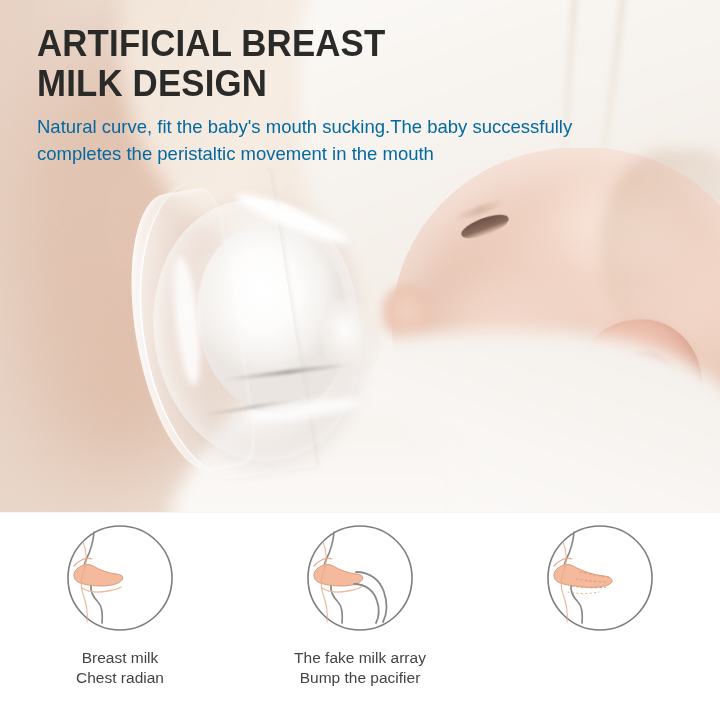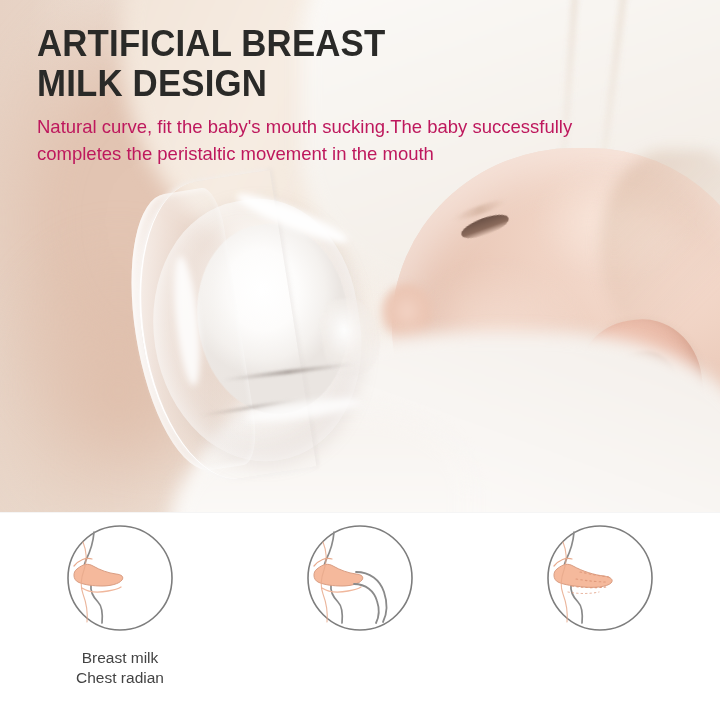--- a/index.html
+++ b/index.html
@@ -218,21 +218,21 @@
     font-weight:700;
     font-size:37px;
     line-height:40px;
     letter-spacing:.2px;
     transform:scaleX(.94);
     transform-origin:left top;
     white-space:pre-line;
   }
   .subtitle{
     position:absolute;left:37px;top:113px;width:648px;
-    color:#be185d;
+    color:#0369a1;
     font-size:18.5px;
     line-height:27px;
     letter-spacing:0;
     white-space:pre-line;
   }
 
   
   .panel{
     position:absolute;left:0;top:512px;width:720px;height:208px;
     background:#ffffff;
@@ -336,20 +336,22 @@
                      C26 70 30 76 34 80 C38 84 39 90 38 101" fill="none" stroke="#8a8a8a" stroke-width="1.7" stroke-linecap="round"></path>
             <path d="M13 47 C19 42 24 41 29 44 C36 48 44 51 52 52 C58 52.6 60 55 58 58
                      C55 62 46 64 38 64 C30 64 20 63 14 60 C9 57.6 8.6 50 13 47 Z" fill="#f5b99c" stroke="#d99d82" stroke-width="1"></path>
             <path d="M10 44 C15 38 22 35 28 37" fill="none" stroke="#e8a98c" stroke-width="1.2" stroke-linecap="round"></path>
             <path d="M18 66 C24 70 34 71 44 69 C50 68 54 67 57 65" fill="none" stroke="#f0b79c" stroke-width="1.3" stroke-linecap="round"></path>
             <path d="M19 20 C23 30 23 40 20 48 C17 56 16 64 19 72 C22 80 24 90 23 100" fill="none" stroke="#e8a98c" stroke-width="1.1" stroke-linecap="round" opacity=".85"></path>
             <path d="M52 50 C66 50 76 58 80 70 C84 82 83 92 79 100" fill="none" stroke="#8a8a8a" stroke-width="1.8" stroke-linecap="round"></path>
             <path d="M50 62 C62 62 70 69 73 79 C76 88 75 95 72 101" fill="none" stroke="#8a8a8a" stroke-width="1.8" stroke-linecap="round"></path>
           </svg>
         </div>
+        <div class="caption">The fake milk array
+Bump the pacifier</div>
       </div>
 
       <div class="card">
         <div class="fig">
           <svg width="112" height="112" viewBox="0 0 112 112" aria-hidden="true">
             <circle cx="56" cy="56" r="52" fill="#ffffff" stroke="#7d7d7d" stroke-width="1.6"></circle>
             <path d="M30 10 C29 24 25 32 22 38 C19 44 21 49 25 52 C27 54 28 58 27 62
                      C26 70 30 76 34 80 C38 84 39 90 38 101" fill="none" stroke="#8a8a8a" stroke-width="1.7" stroke-linecap="round"></path>
             <path d="M13 47 C19 42 24 41 29 44 C38 49 50 53 60 54 C67 55 70 58 67 61
                      C63 65 50 66 40 65 C30 64 20 63 14 60 C9 57.6 8.6 50 13 47 Z" fill="#f5b99c" stroke="#d99d82" stroke-width="1"></path>

